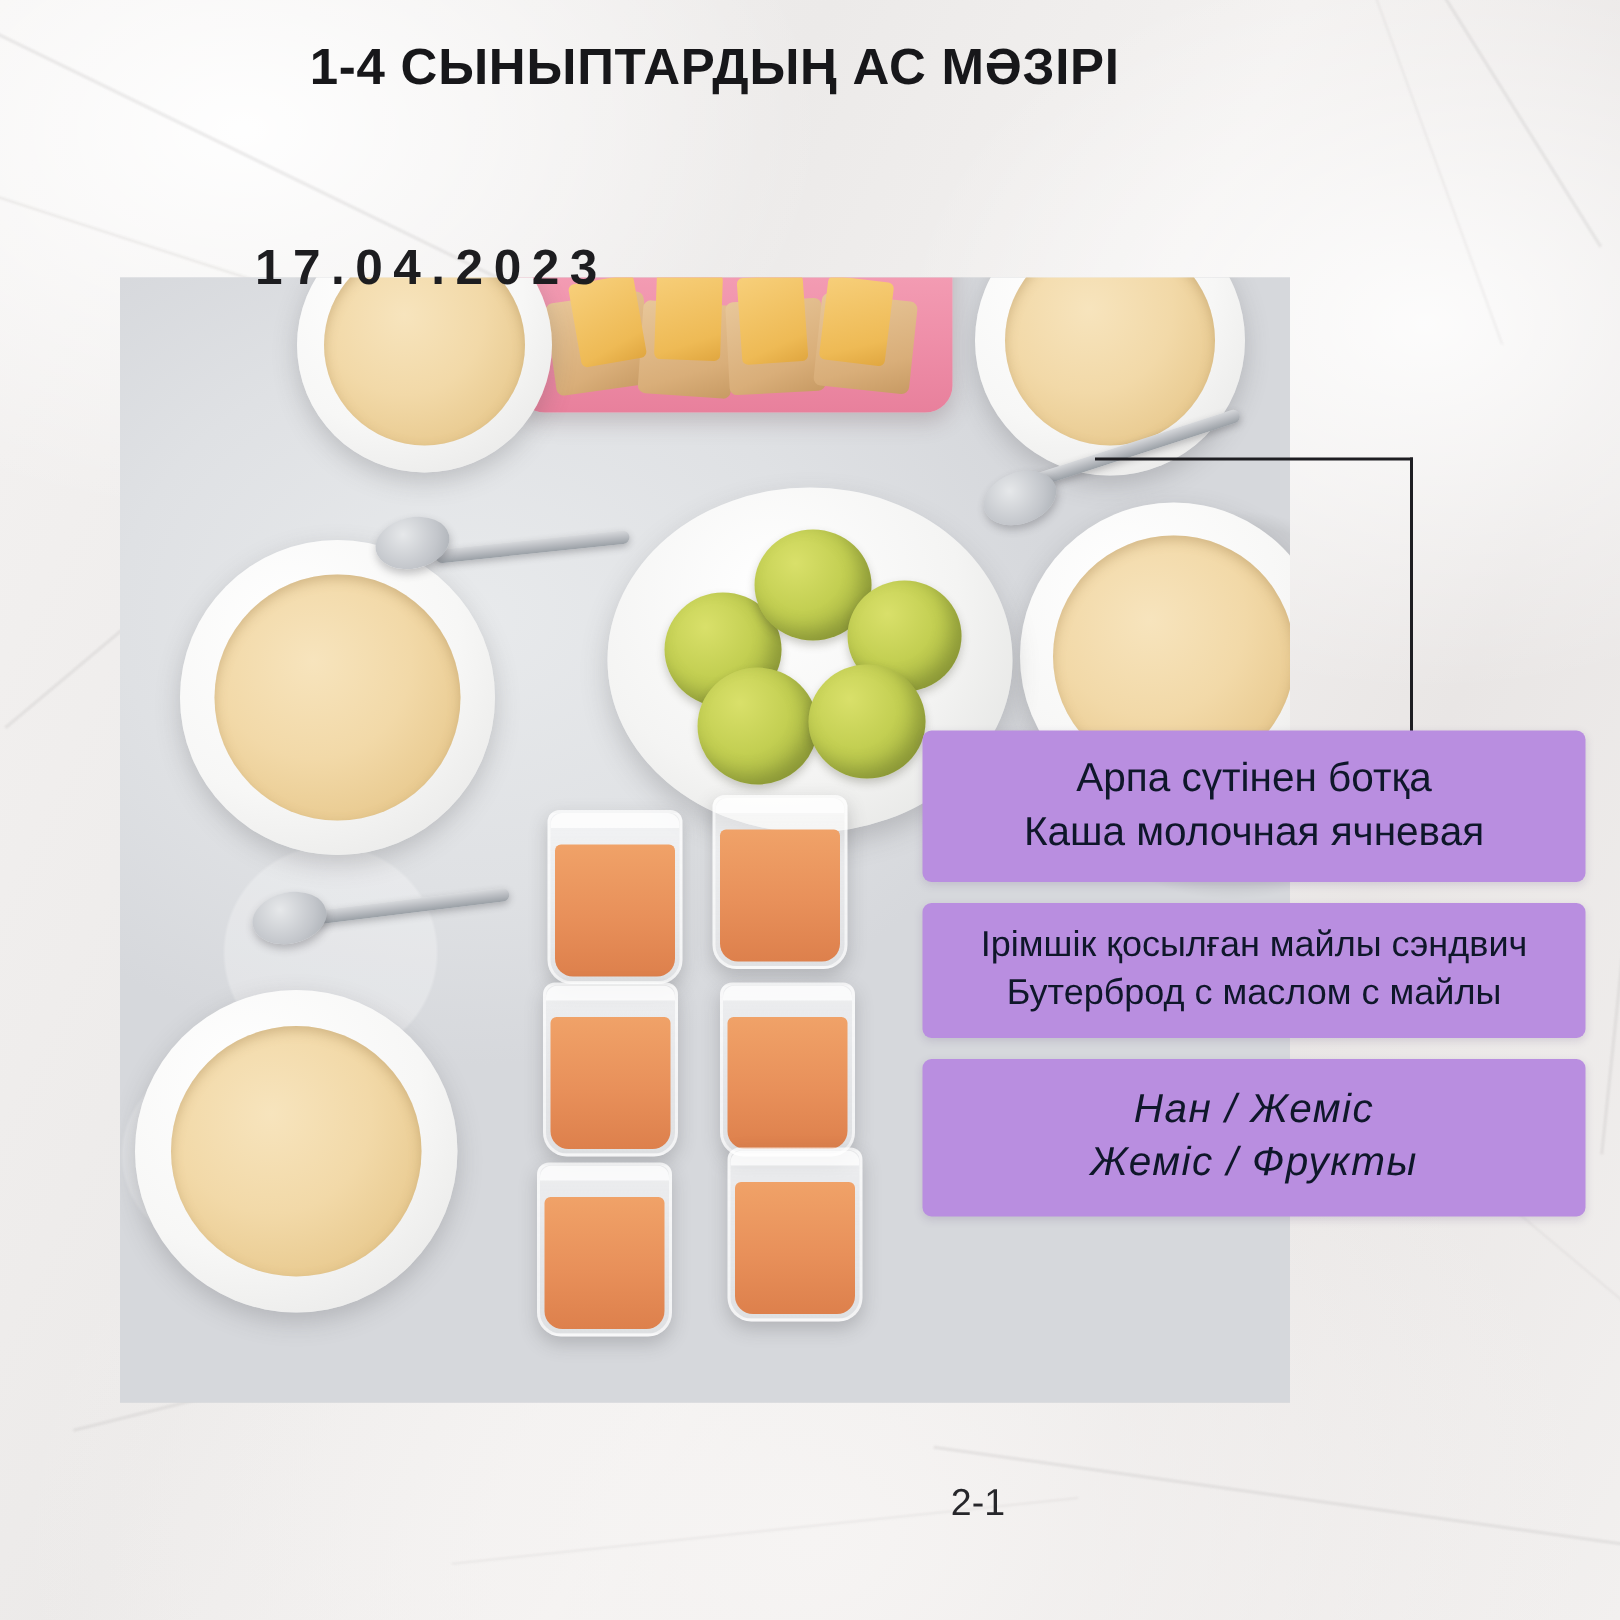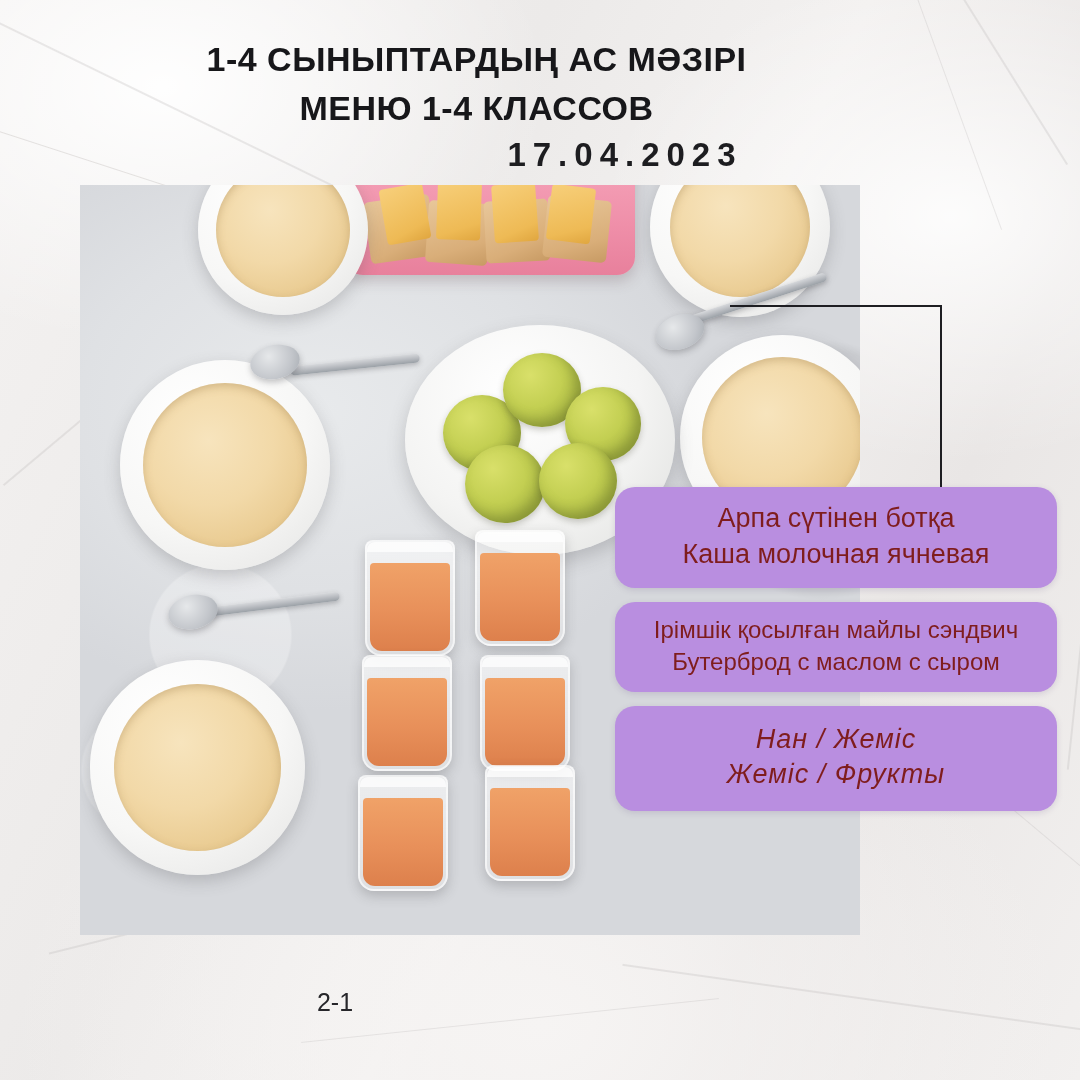--- a/index.html
+++ b/index.html
@@ -40,41 +40,40 @@
   .v5 { left: 40px; top: 880px; width: 600px; height: 2px; transform: rotate(-14deg); }
   .v6 { left: 620px; top: 1000px; width: 520px; height: 1.5px; transform: rotate(8deg); }
   .v7 { left: 880px; top: 560px; width: 420px; height: 1.5px; transform: rotate(96deg); }
   .v8 { left: -20px; top: 420px; width: 200px; height: 1.5px; transform: rotate(-40deg); }
   .v9 { left: 300px; top: 1020px; width: 420px; height: 1px; transform: rotate(-6deg); }
   .v10 { left: 900px; top: 840px; width: 300px; height: 1px; transform: rotate(40deg); }
 
   
   .heading {
     position: absolute;
-    top: 38px;
+    top: 24px;
     left: 0;
     width: 953px;
     text-align: center;
     z-index: 6;
   }
   .heading .line1,
   .heading .line2 {
     font-weight: bold;
     color: #17171a;
     letter-spacing: 0.5px;
     line-height: 1.25;
   }
   .heading .line1 { font-size: 34px; }
   .heading .line2 { font-size: 34px; margin-top: 6px; }
   .date {
     position: absolute;
-    top: 136px;
+    top: 159px;
     left: 0;
     width: 1080px;
-    text-align: center;
     padding-left: 170px;
     box-sizing: border-box;
     font-size: 33px;
     font-weight: bold;
     letter-spacing: 7px;
     color: #1d1d20;
     z-index: 6;
   }
 
   
@@ -220,22 +219,22 @@
   
   .cards {
     position: absolute;
     left: 615px;
     top: 487px;
     width: 442px;
     z-index: 7;
   }
   .card {
     background: #b98ee0;
-    border-radius: 20px;
-    color: #7f1d1d;
+    border-radius: 6px;
+    color: #0f172a;
     text-align: center;
     padding: 14px 10px 16px;
     margin-bottom: 14px;
     line-height: 1.32;
     box-shadow: 0 2px 6px rgba(100,80,130,0.18);
   }
   .card .kk { font-size: 26px; }
   .card .ru { font-size: 26px; }
   .card.c1 .kk, .card.c1 .ru { font-size: 27px; }
   .card.c2 { padding: 12px 8px 14px; }
@@ -243,21 +242,21 @@
   .card.c3 .kk, .card.c3 .ru { font-size: 26px; }
   .card.c4 { padding: 16px 10px 18px; }
   .card.c4 .kk, .card.c4 .ru { font-size: 27px; letter-spacing: 1px; font-style: italic; }
 
   
   .footer {
     position: absolute;
     left: 0;
     top: 988px;
     width: 1080px;
-    text-align: center;
+    text-align: right;
     padding-right: 410px;
     box-sizing: border-box;
     font-size: 25px;
     color: #26262a;
     z-index: 6;
   }
 </style>
 </head>
 <body>
 
@@ -269,21 +268,20 @@
   <div class="vein v4"></div>
   <div class="vein v5"></div>
   <div class="vein v6"></div>
   <div class="vein v7"></div>
   <div class="vein v8"></div>
   <div class="vein v9"></div>
   <div class="vein v10"></div>
 
   <div class="heading">
     <div class="line1">1-4 СЫНЫПТАРДЫҢ АС МӘЗІРІ</div>
-    <div class="line2">МЕНЮ 1-4 КЛАССОВ</div>
   </div>
   <div class="date">17.04.2023</div>
 
   <div class="photo">
     <div class="table-surface"></div>
 
     <div class="tray">
       <div class="bread" style="left:22px; top:48px; width:66px; height:62px; transform:rotate(-8deg);"></div>
       <div class="bread" style="left:82px; top:52px; width:62px; height:62px; transform:rotate(4deg);"></div>
       <div class="bread" style="left:140px; top:50px; width:64px; height:62px; transform:rotate(-3deg);"></div>
@@ -359,21 +357,21 @@
 
   <div class="bracket"></div>
 
   <div class="cards">
     <div class="card c1">
       <div class="kk">Арпа сүтінен ботқа</div>
       <div class="ru">Каша молочная ячневая</div>
     </div>
     <div class="card c2">
       <div class="kk">Ірімшік қосылған майлы сэндвич</div>
-      <div class="ru">Бутерброд с маслом с сыром</div>
+      <div class="ru">Бутерброд с маслом с майлы</div>
     </div>
     <div class="card c4">
       <div class="kk">Нан   / Жеміс</div>
       <div class="ru">Жеміс  /  Фрукты</div>
     </div>
   </div>
 
   <div class="footer">2-1</div>
 
 </div>

